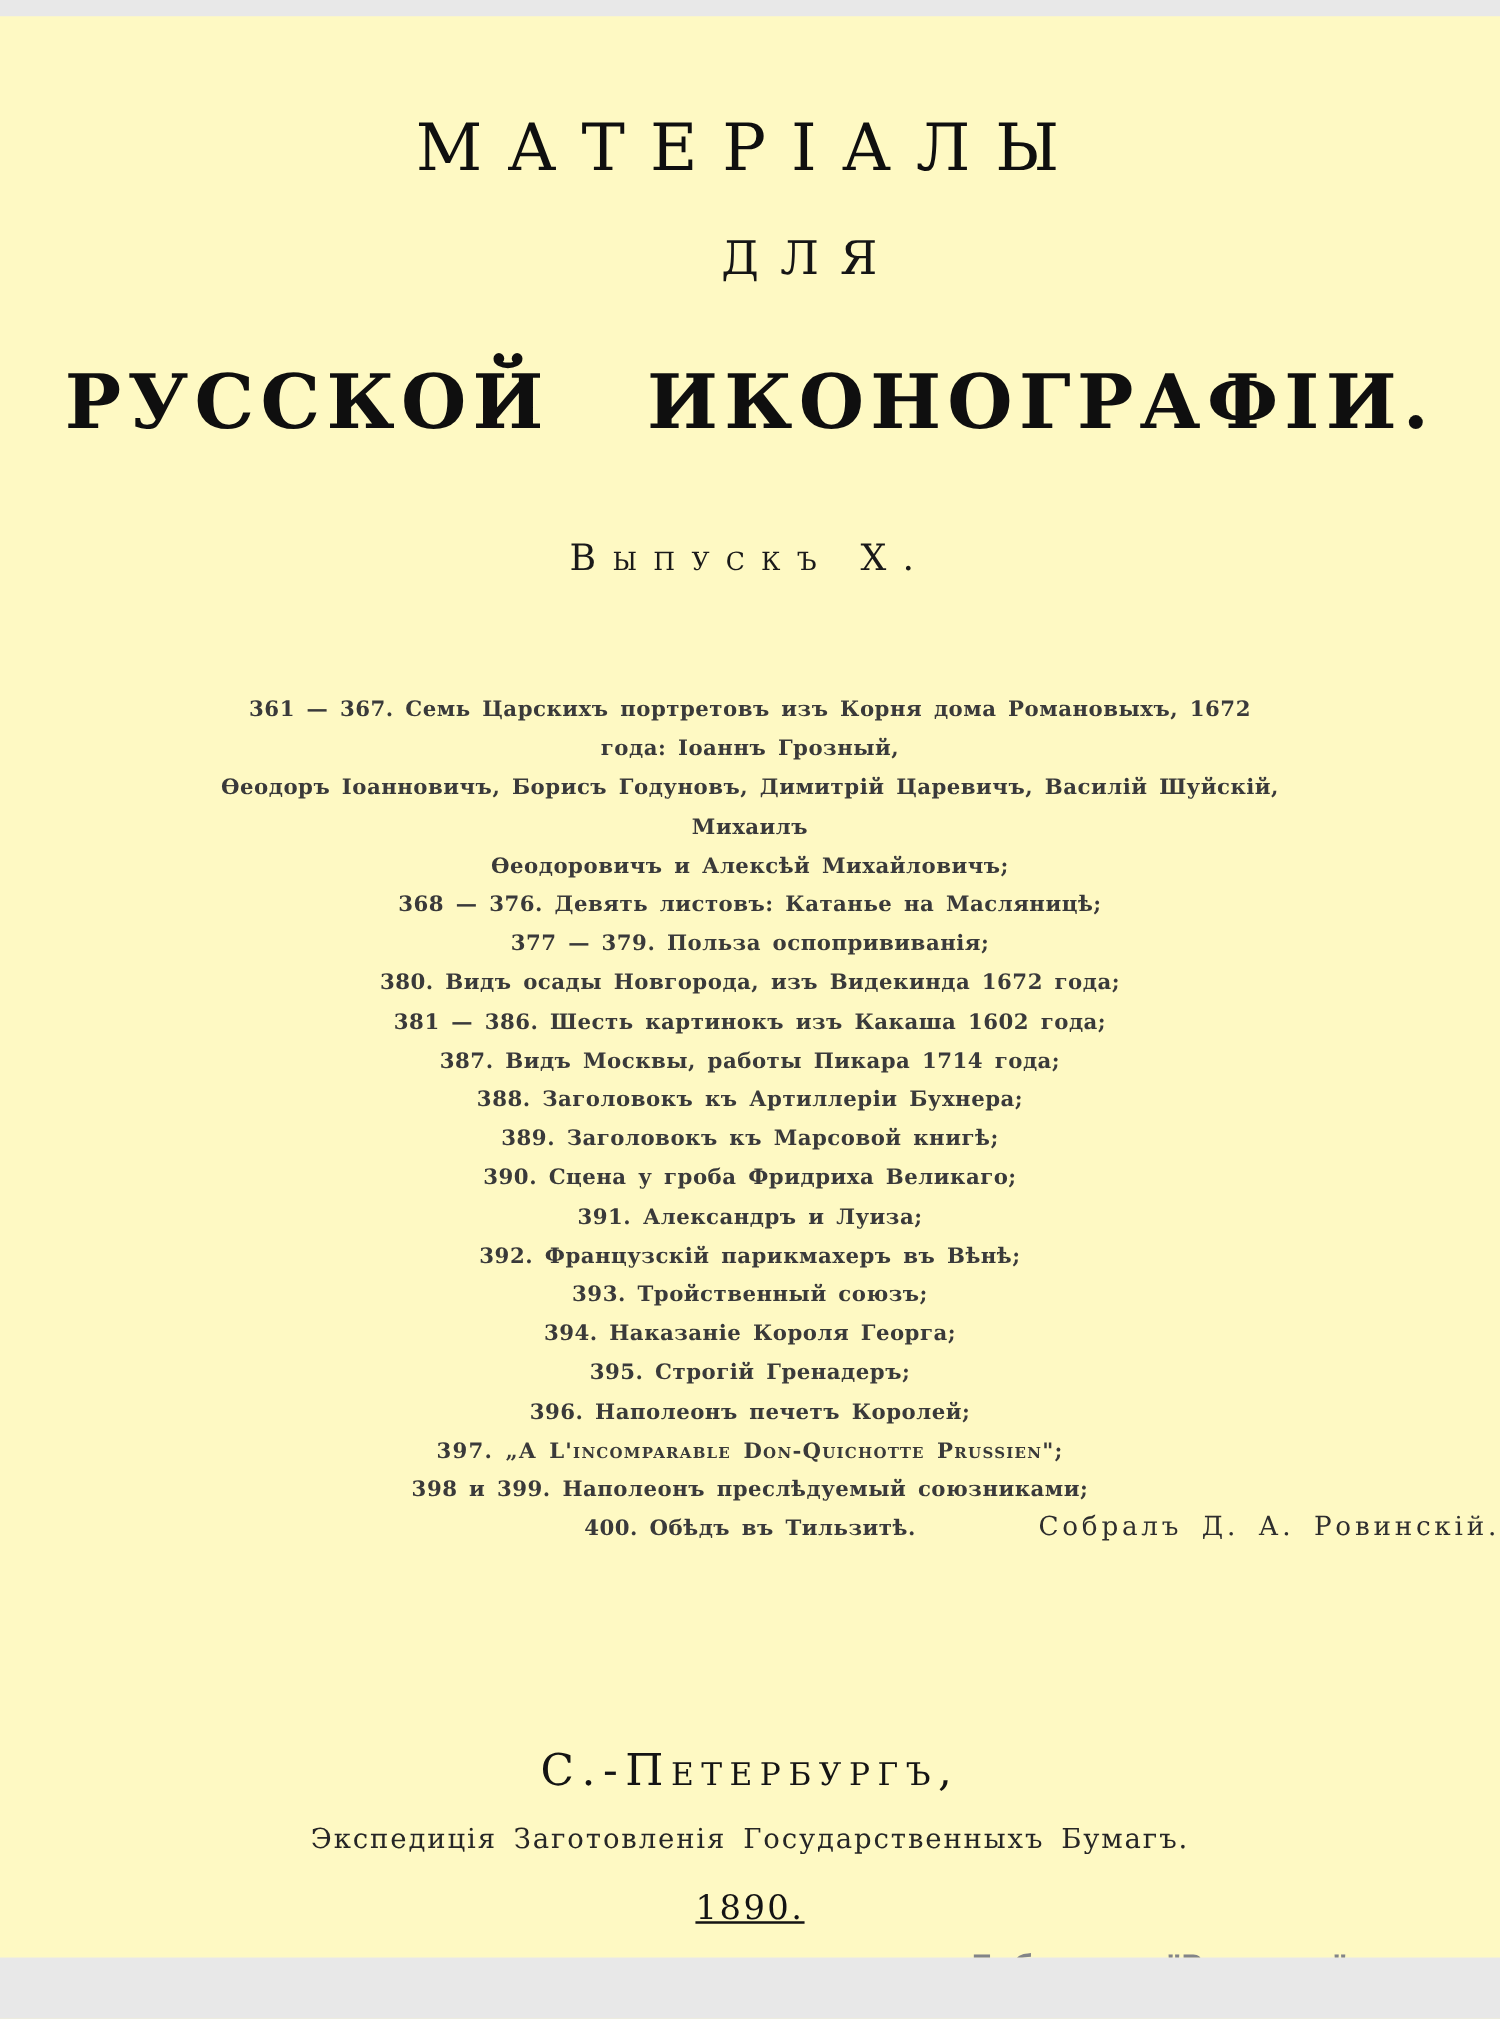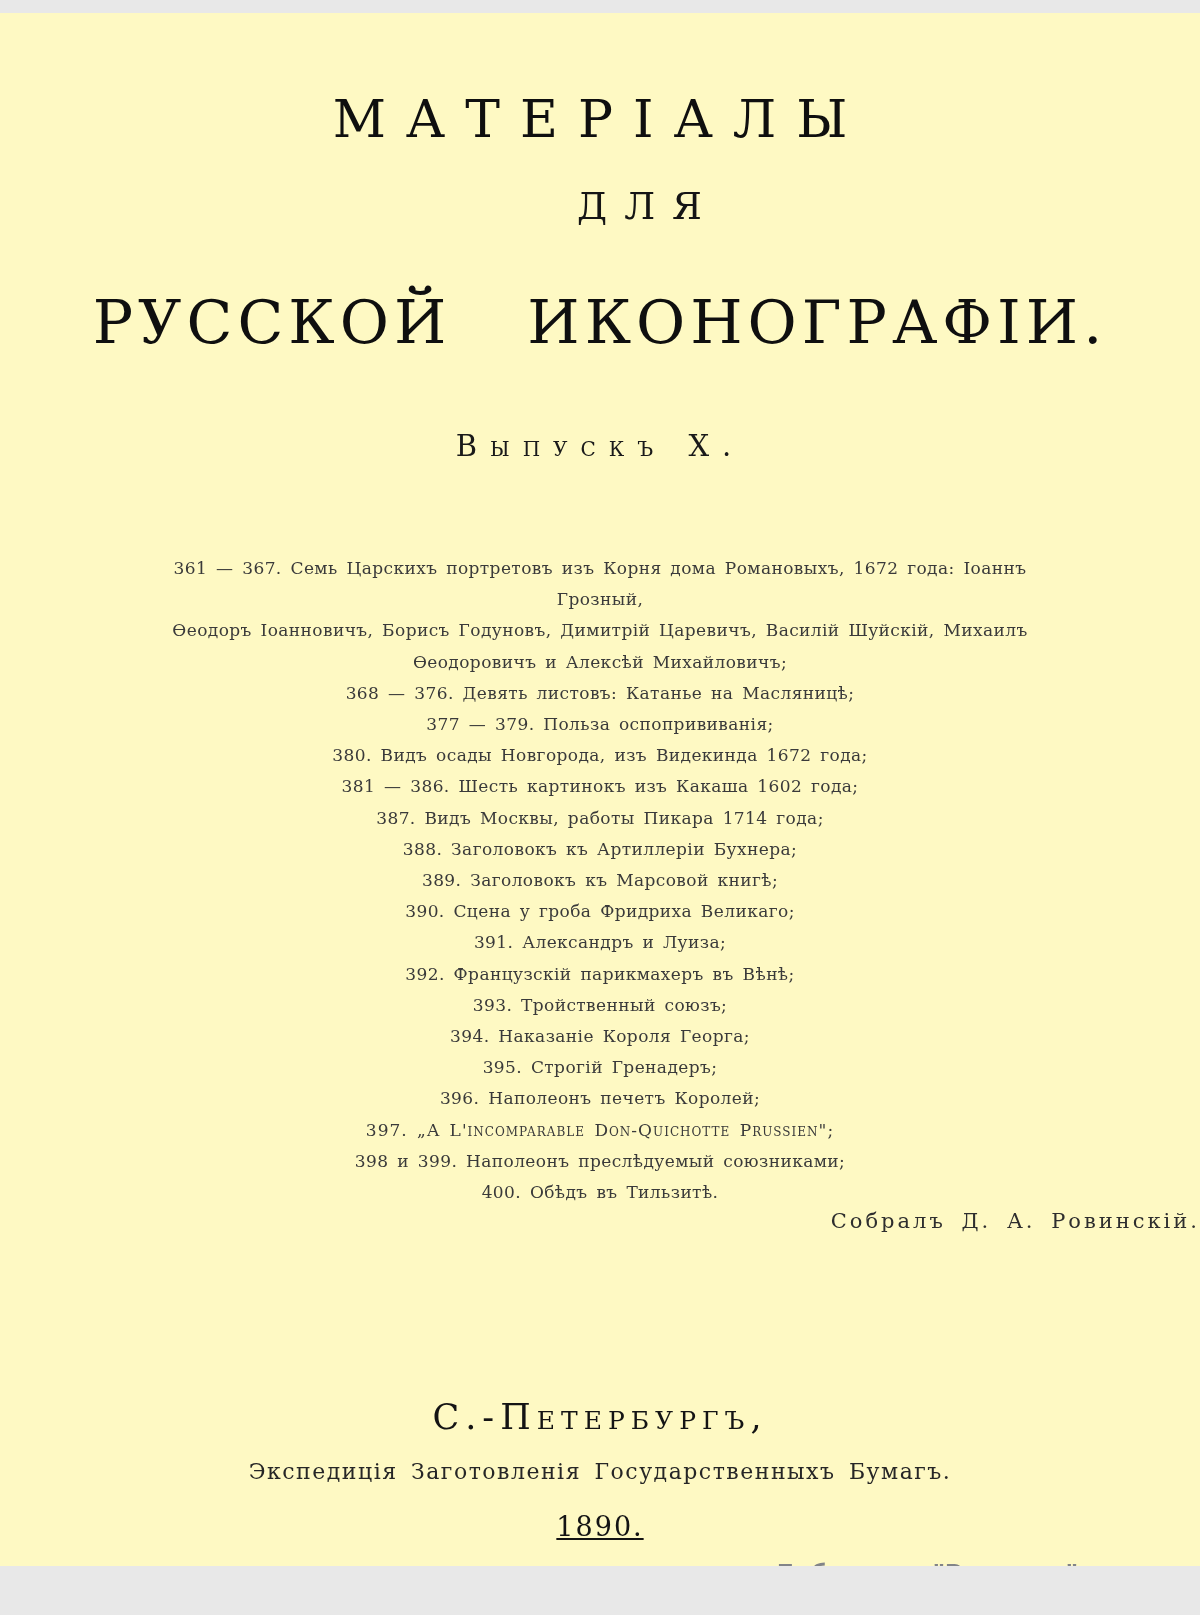--- a/index.html
+++ b/index.html
@@ -28,20 +28,21 @@
     color: #151515;
     padding-left: 48px;
   }
   .title-subject {
     top: 274px;
     font-size: 60px;
     letter-spacing: 5px;
     word-spacing: 52px;
     color: #0f0f0f;
     white-space: nowrap;
+    font-weight: bold;
   }
   .issue {
     top: 416px;
     font-size: 29px;
     letter-spacing: 13px;
     font-variant: small-caps;
     color: #1a1a1a;
   }
 
   .contents {
@@ -49,21 +50,21 @@
     top: 540px;
     left: 170px;
     width: 860px;
     text-align: center;
     font-size: 17px;
     line-height: 31.2px;
     letter-spacing: 0.4px;
     word-spacing: 3px;
     color: #3a3a3a;
   }
-  .contents .line { min-height: 31px; }
+  .contents .line { min-height: 31px; font-weight: bold; }
   
   .contents .line:nth-child(18) { font-variant: small-caps; letter-spacing: 1px; }
 
   .compiler {
     top: 1196px;
     font-size: 21px;
     letter-spacing: 3px;
     word-spacing: 6px;
     color: #2e2e2e;
     text-align: right;

